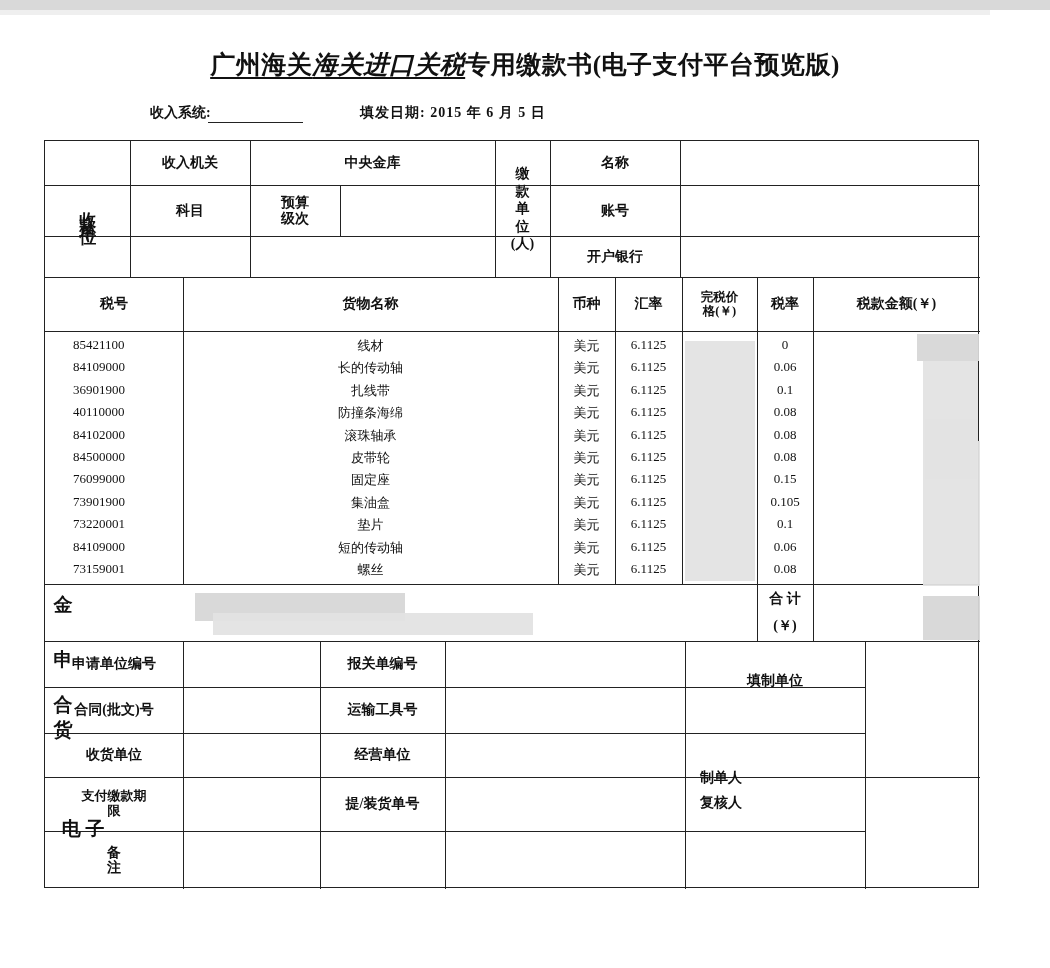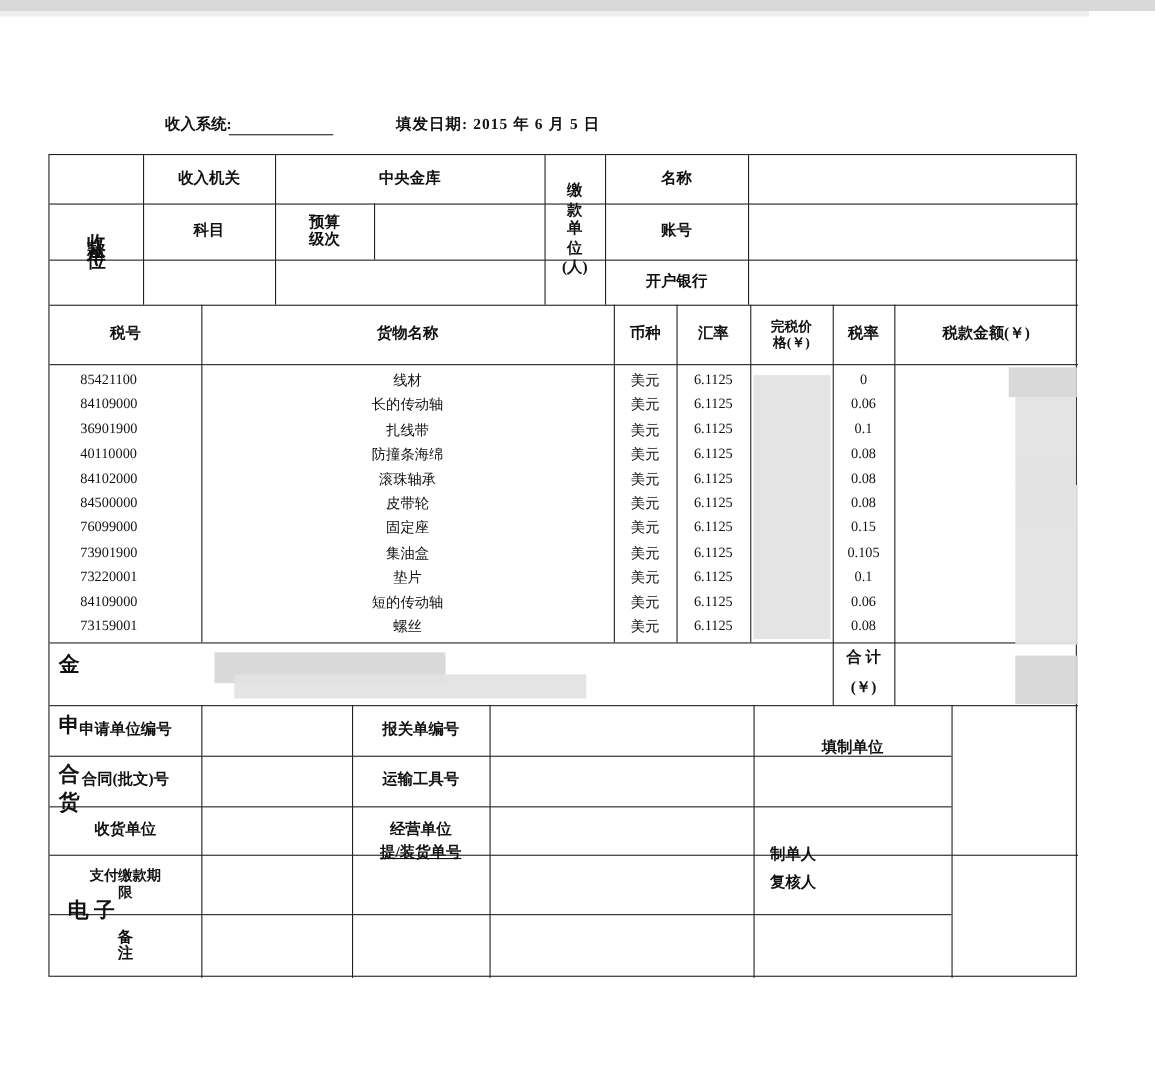--- a/index.html
+++ b/index.html
@@ -149,20 +149,23 @@
   }
 </style>
 </head>
 <body>
 
 <div class="page">
 
   <div class="scan-edge-top"></div>
   <div class="scan-edge-top2"></div>
 
+  <div class="title">
+    <span class="seg-u">广州海关</span><span class="seg-italic">海关进口关税</span><span>专用缴款书(电子支付平台预览版)</span>
+  </div>
 
   <div class="subline">
     <span class="sys">收入系统:</span>
     <span class="sys-underline"></span>
     <span class="date">填发日期: 2015  年  6  月  5  日</span>
   </div>
 
   <div class="frame">
 
     <div class="ln h" style="left:0; top:44px; width:450px;"></div>
@@ -317,21 +320,21 @@
     <div class="cell bold" style="left:0; top:546px; width:138px; height:46px;">合同(批文)号</div>
     <div class="cell bold" style="left:275px; top:546px; width:125px; height:46px;">运输工具号</div>
 
     <div class="cell bold" style="left:0; top:592px; width:138px; height:44px;">收货单位</div>
     <div class="cell bold" style="left:275px; top:592px; width:125px; height:44px;">经营单位</div>
 
     <div class="cell bold" style="left:0; top:636px; width:138px; height:54px; flex-direction:column; line-height:1.15; font-size:13px;">
       <span>支付缴款期</span>
         <span>限</span>
     </div>
-    <div class="cell bold" style="left:275px; top:608px; width:125px; height:54px;text-decoration:underline;">提/装货单号</div>
+    <div class="cell bold" style="left:275px; top:636px; width:125px; height:54px;">提/装货单号</div>
 
     <div class="cell bold" style="left:640px; top:500px; width:180px; height:80px;">填制单位</div>
     <div class="cell bold" style="left:655px; top:625px; width:130px; height:24px; justify-content:flex-start;">制单人</div>
     <div class="cell bold" style="left:655px; top:650px; width:130px; height:24px; justify-content:flex-start;">复核人</div>
 
 
     <div class="cell bold" style="left:0; top:690px; width:138px; height:58px; flex-direction:column; line-height:1.1;">
       <span>备</span>
         <span>注</span>
     </div>

